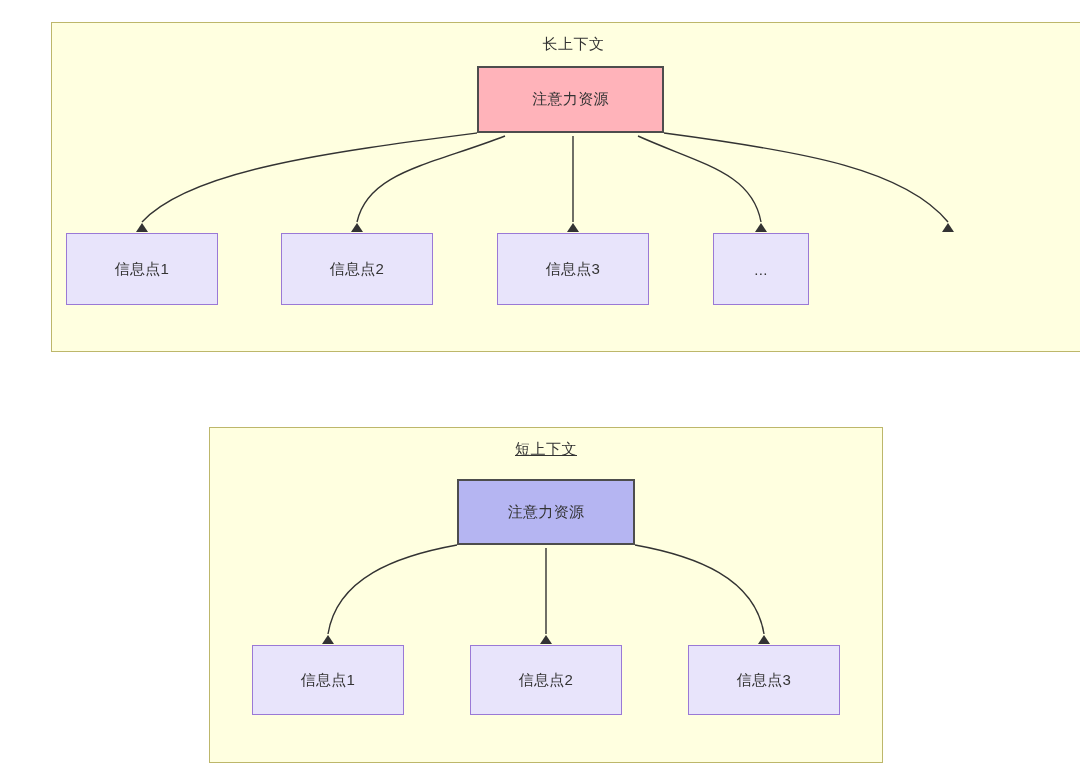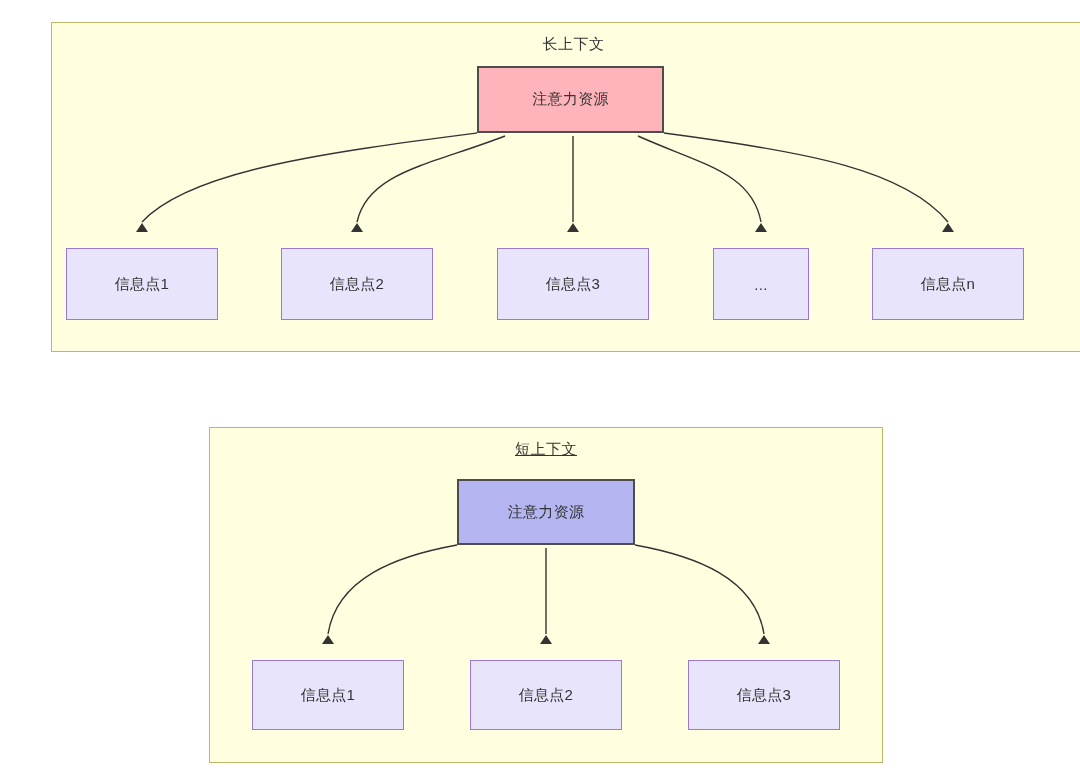--- a/index.html
+++ b/index.html
@@ -66,21 +66,20 @@
     background: #ffb3ba;
     border: 2px solid #4d4d4d;
   }
   .node-attention-blue {
     background: #b5b5f2;
     border: 2px solid #4d4d4d;
   }
   .node-info {
     background: #e8e4fb;
     border: 1.5px solid #9a79d6;
-    margin-top: 15px;
   }
   svg.edges {
     position: absolute;
     left: 0;
     top: 0;
     width: 1080px;
     height: 774px;
     overflow: visible;
     pointer-events: none;
   }
@@ -163,23 +162,20 @@
   </div>
 
   <div class="node node-info" style="left:497px; top:233px; width:152px; height:72px;">
     <span>信息点3</span>
   </div>
 
   <div class="node node-info" style="left:713px; top:233px; width:96px; height:72px;">
     <span>...</span>
   </div>
 
-  <div class="node node-info" style="left:872px; top:233px; width:152px; height:72px;">
-    <span>信息点n</span>
-  </div>
 
   <div class="node node-attention-blue" style="left:457px; top:479px; width:178px; height:66px;">
     <span>注意力资源</span>
   </div>
 
   <div class="node node-info" style="left:252px; top:645px; width:152px; height:70px;">
     <span>信息点1</span>
   </div>
 
   <div class="node node-info" style="left:470px; top:645px; width:152px; height:70px;">

